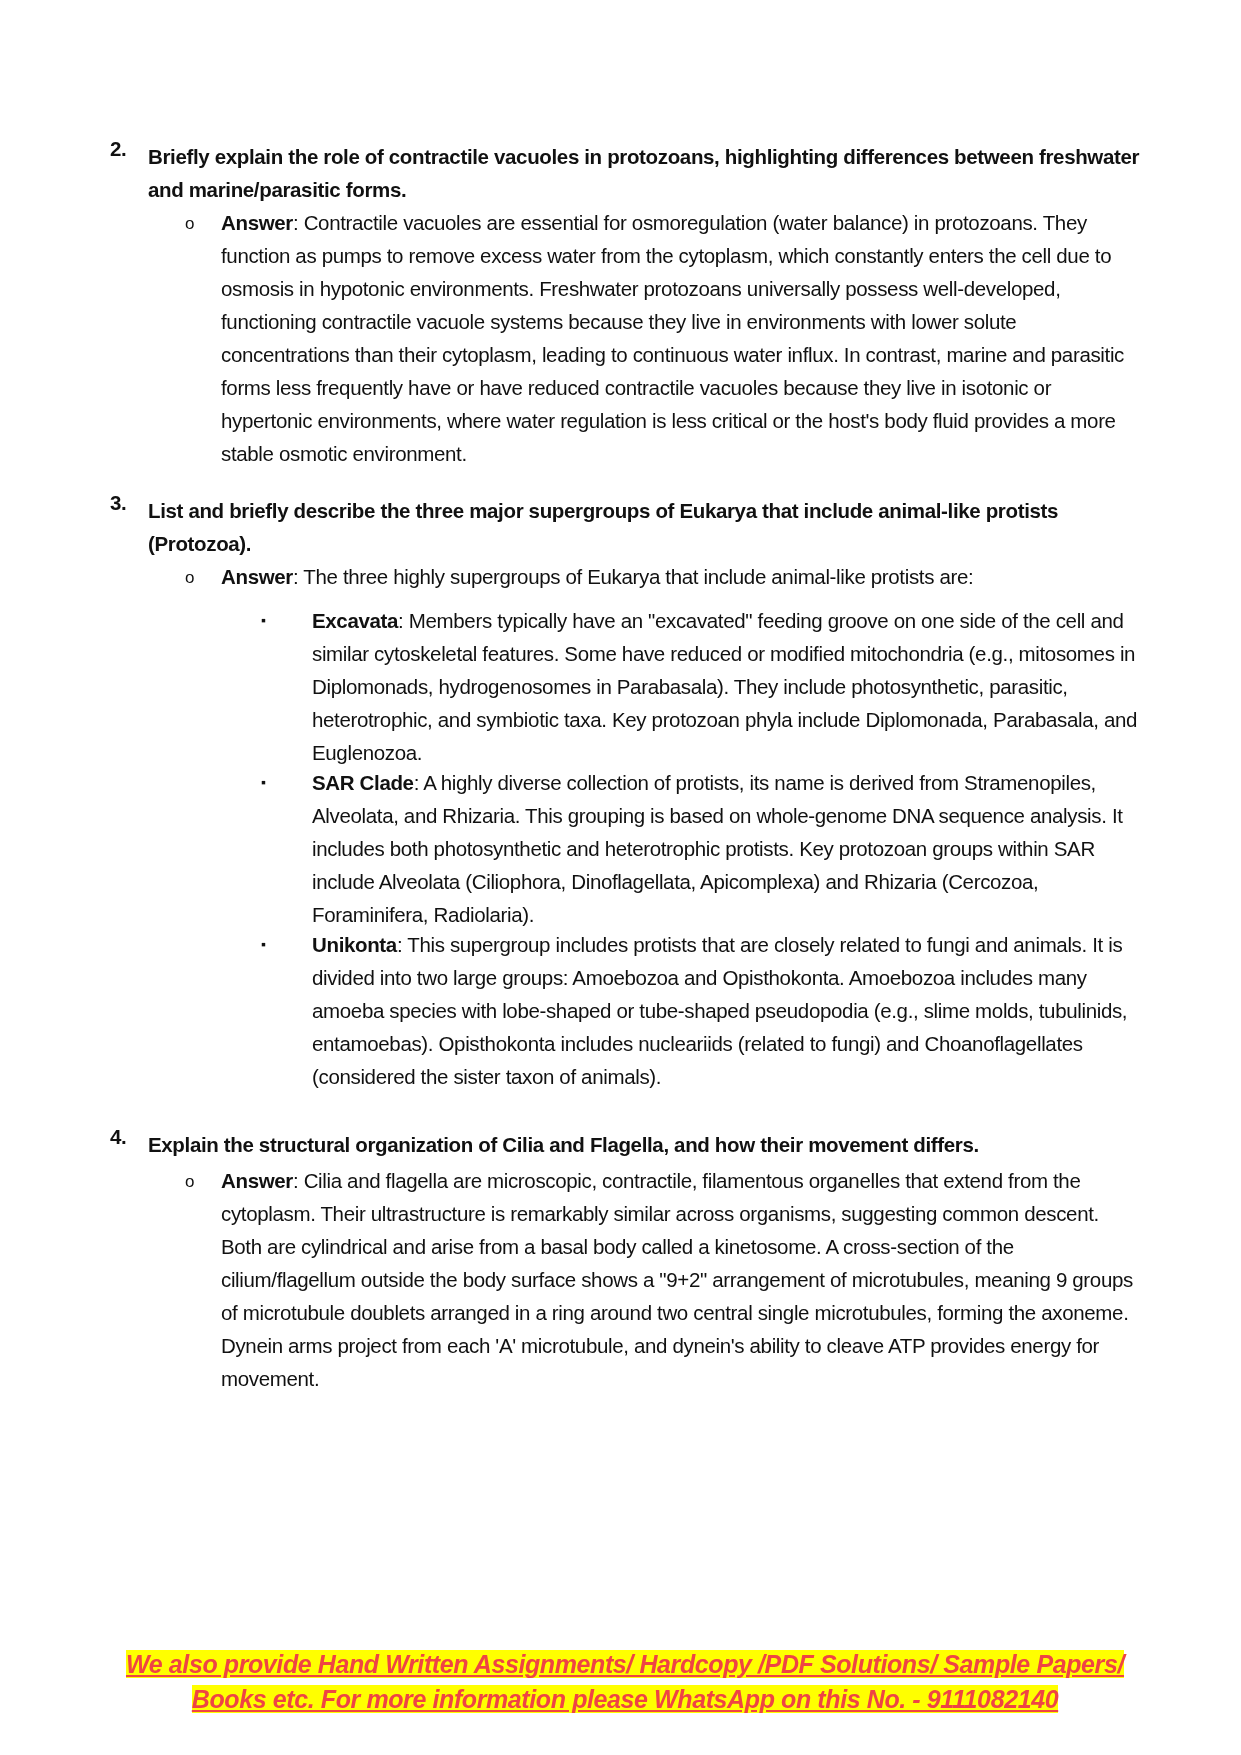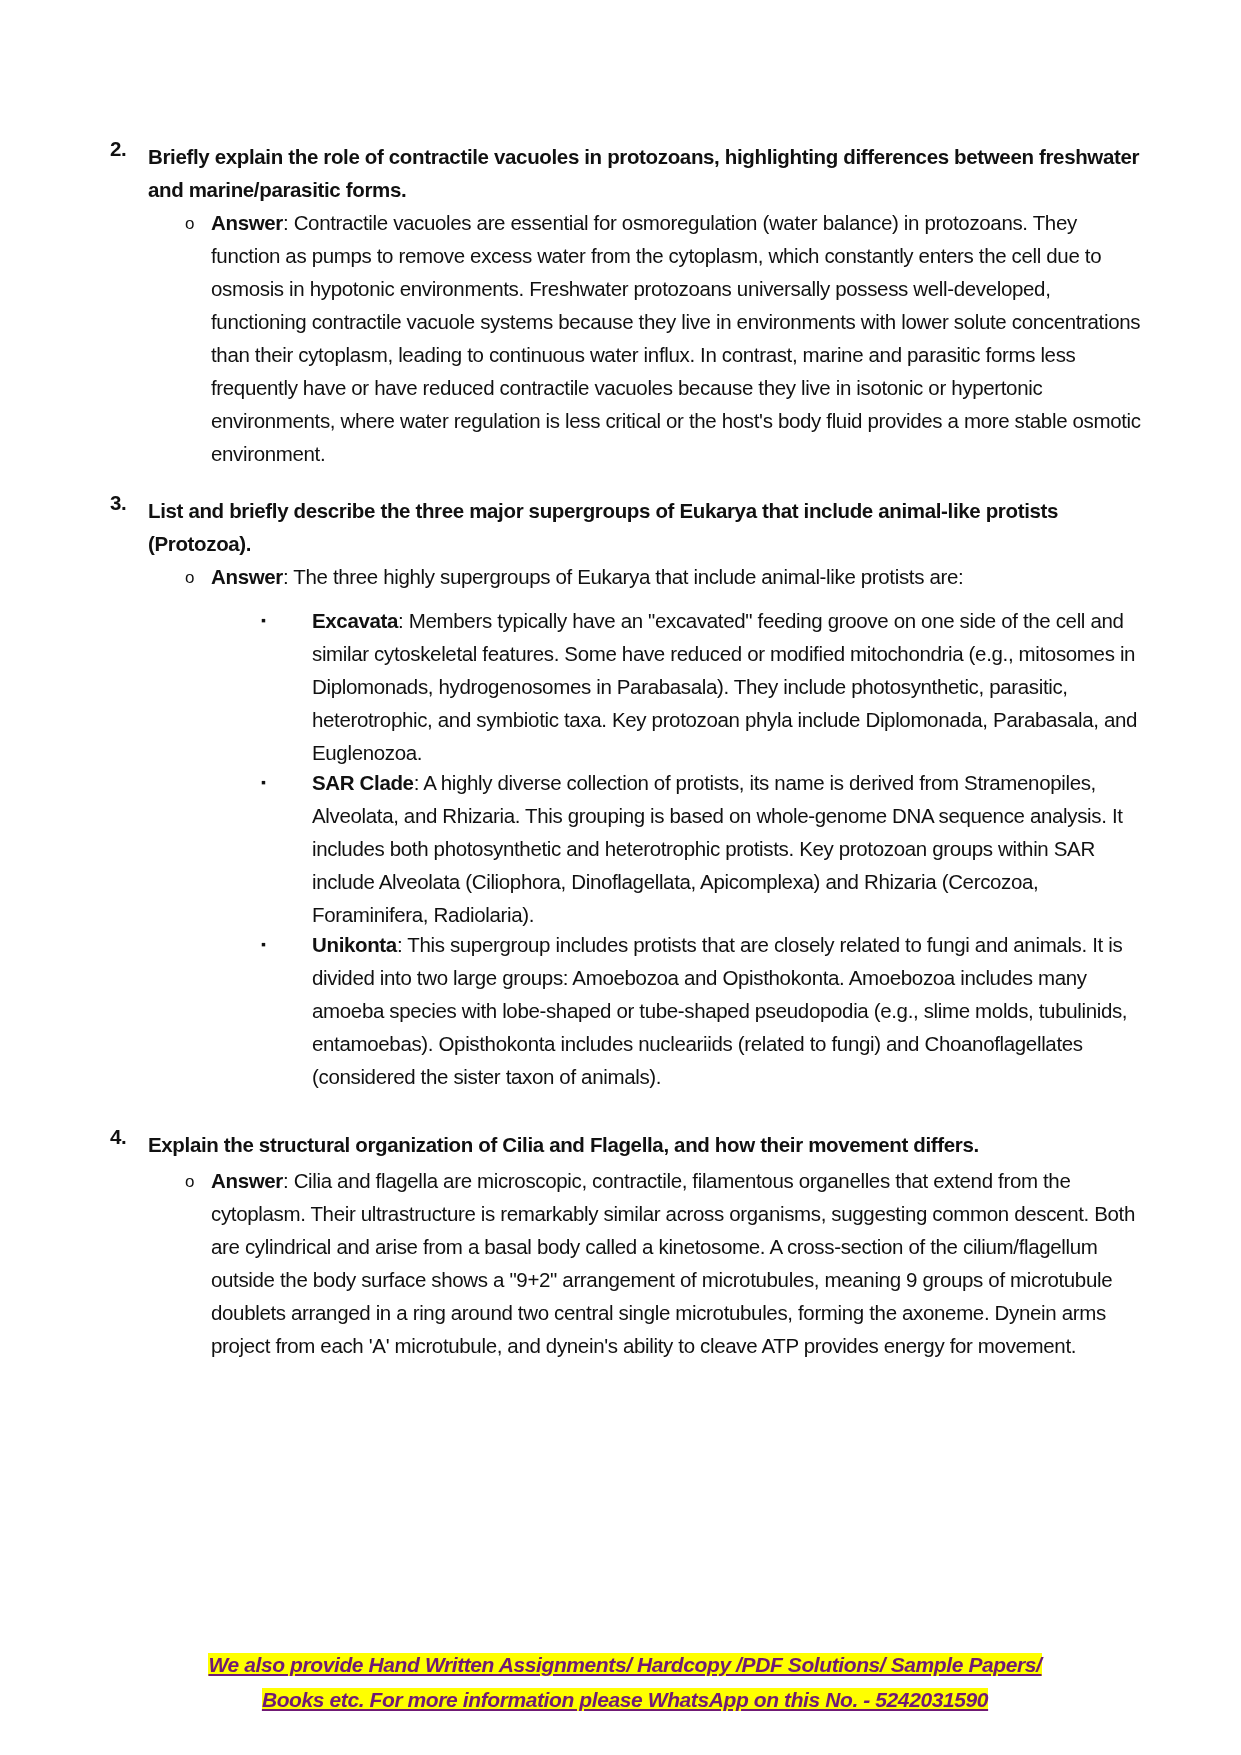--- a/index.html
+++ b/index.html
@@ -7,29 +7,29 @@
       width: 1241px; height: 1755px; position: relative; overflow: hidden;
       font-family: "Liberation Sans", sans-serif; color: #111;
     }
     .page { position: absolute; left: 0; top: 0; width: 1241px; height: 1755px; }
     .text { font-size: 20.5px; line-height: 33px; letter-spacing: -0.35px; }
     .q { position: absolute; left: 110px; width: 1040px; font-weight: bold; }
     .q .num { position: absolute; left: 0; top: 0; }
     .q .body { margin-left: 38px; display: block; margin-top: 8px; }
     .ans { position: absolute; left: 185px; width: 960px; }
     .ans .mark { position: absolute; left: 0; top: 1px; font-size: 17px; }
-    .ans .body { margin-left: 26px; display: block; }
+    .ans .body { margin-left: 36px; display: block; }
     .sub { position: absolute; left: 258px; width: 900px; }
     .sub .mark { position: absolute; left: 3px; top: 0; font-size: 14px; }
     .sub .body { margin-left: 54px; display: block; }
     b { font-weight: bold; }
     .footer {
       position: absolute; left: 95px; width: 1060px; top: 1647px;
-      text-align: center; font-size: 21px; line-height: 35px;
-      font-weight: bold; font-style: italic; color: #701a75; text-decoration: underline;
+      text-align: center; font-size: 25px; line-height: 35px;
+      font-weight: bold; font-style: italic; color: #ef4444; text-decoration: underline;
       letter-spacing: -0.4px;
     }
     .footer span { background: #ffff00; }
   </style>
 </head>
 <body>
 
 <div class="page">
 
   <div class="q text" style="top:132px;">
@@ -69,16 +69,16 @@
     <span class="num">4.</span>
     <span class="body">Explain the structural organization of Cilia and Flagella, and how their movement differs.</span>
   </div>
   <div class="ans text" style="top:1164px;">
     <span class="mark">o</span>
     <span class="body"><b>Answer</b><span>: Cilia and flagella are microscopic, contractile, filamentous organelles that extend from the cytoplasm. Their ultrastructure is remarkably similar across organisms, suggesting common descent. Both are cylindrical and arise from a basal body called a kinetosome. A cross-section of the cilium/flagellum outside the body surface shows a "9+2" arrangement of microtubules, meaning 9 groups of microtubule doublets arranged in a ring around two central single microtubules, forming the axoneme. Dynein arms project from each 'A' microtubule, and dynein's ability to cleave ATP provides energy for movement.</span></span>
   </div>
 
   <div class="footer">
     <span>We also provide Hand Written Assignments/ Hardcopy /PDF Solutions/ Sample Papers/</span><br>
-    <span>Books etc. For more information please WhatsApp on this No. - 5242031590</span>
+    <span>Books etc. For more information please WhatsApp on this No. - 9111082140</span>
   </div>
 
 </div>
 
 </body></html>

